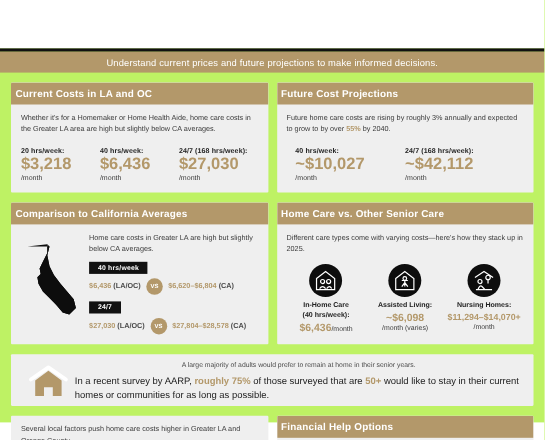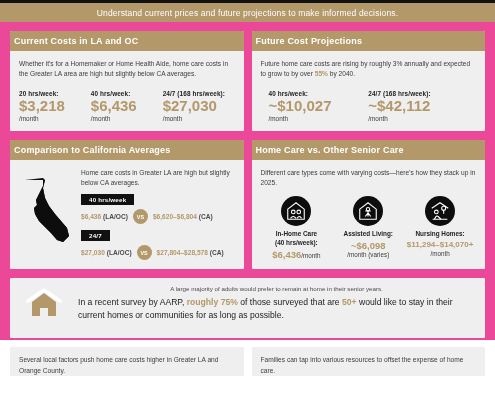--- a/index.html
+++ b/index.html
@@ -1,21 +1,21 @@
 <!DOCTYPE html>
 <html><head>
 <meta charset="utf-8">
 <style>
   html,body{margin:0;padding:0;}
   body{
     width:495px;height:400px;overflow:hidden;background:#ffffff;
     font-family:"Liberation Sans", sans-serif;
     -webkit-font-smoothing:antialiased;
   }
-  .page{position:relative;width:495px;height:340px;background:#ec4899;}
+  .page{position:relative;width:495px;height:340px;background:#bef264;margin-top:44px;}
 
   
   .topstrip{height:3px;background:#111111;width:100%;}
   .banner{
     background:#b3986a;height:19px;display:flex;align-items:center;justify-content:center;
   }
   .banner-text{color:#ffffff;font-size:8.5px;letter-spacing:.15px;}
 
   
   .wrap{padding:0 10px;box-sizing:border-box;}
@@ -66,21 +66,21 @@
   .scc-icon{width:30px;height:30px;border-radius:50%;background:#0d0d0d;margin:0 auto;
             display:flex;align-items:center;justify-content:center;}
   .scc-icon svg{display:block;}
   .scc-name{font-size:6.4px;font-weight:bold;color:#222;margin-top:4px;line-height:1.35;}
   .scc-cost{font-size:9.5px;font-weight:bold;color:#b3986a;margin-top:1px;line-height:1.2;}
   .scc-cost .sm{font-size:6.3px;color:#3c3c3c;font-weight:normal;}
   .scc-sub{font-size:6.3px;color:#3c3c3c;line-height:1.3;}
 
   
   .dyk{margin-top:9px;}
-  .dyk-body{padding:7px 10px 17px 10px;display:flex;align-items:center;gap:10px;}
+  .dyk-body{padding:7px 10px 4px 10px;display:flex;align-items:center;gap:0;}
   .dyk-icon{width:48px;flex:none;display:flex;align-items:center;justify-content:center;}
   .dyk-text{flex:1;}
   .dyk-small{font-size:6.2px;color:#4a4a4a;text-align:center;margin:0 0 4px 0;}
   .dyk-big{font-size:8.6px;color:#222;line-height:1.45;margin:0;}
   .dyk-big .gold{color:#b3986a;font-weight:bold;}
 
   
   .bottom .card-body{padding-bottom:0;}
 </style>
 </head>
@@ -269,20 +269,21 @@
         <div class="card">
           <div class="card-body">
             <p class="desc">Several local factors push home care costs higher in Greater LA and Orange County.</p>
 
           </div>
         </div>
       </div>
 
       <div class="col">
         <div class="card">
+          <div class="card-head">Financial Help Options</div>
           <div class="card-body">
             <p class="desc">Families can tap into various resources to offset the expense of home care.</p>
 
           </div>
         </div>
       </div>
 
     </div>
 
   </div>

